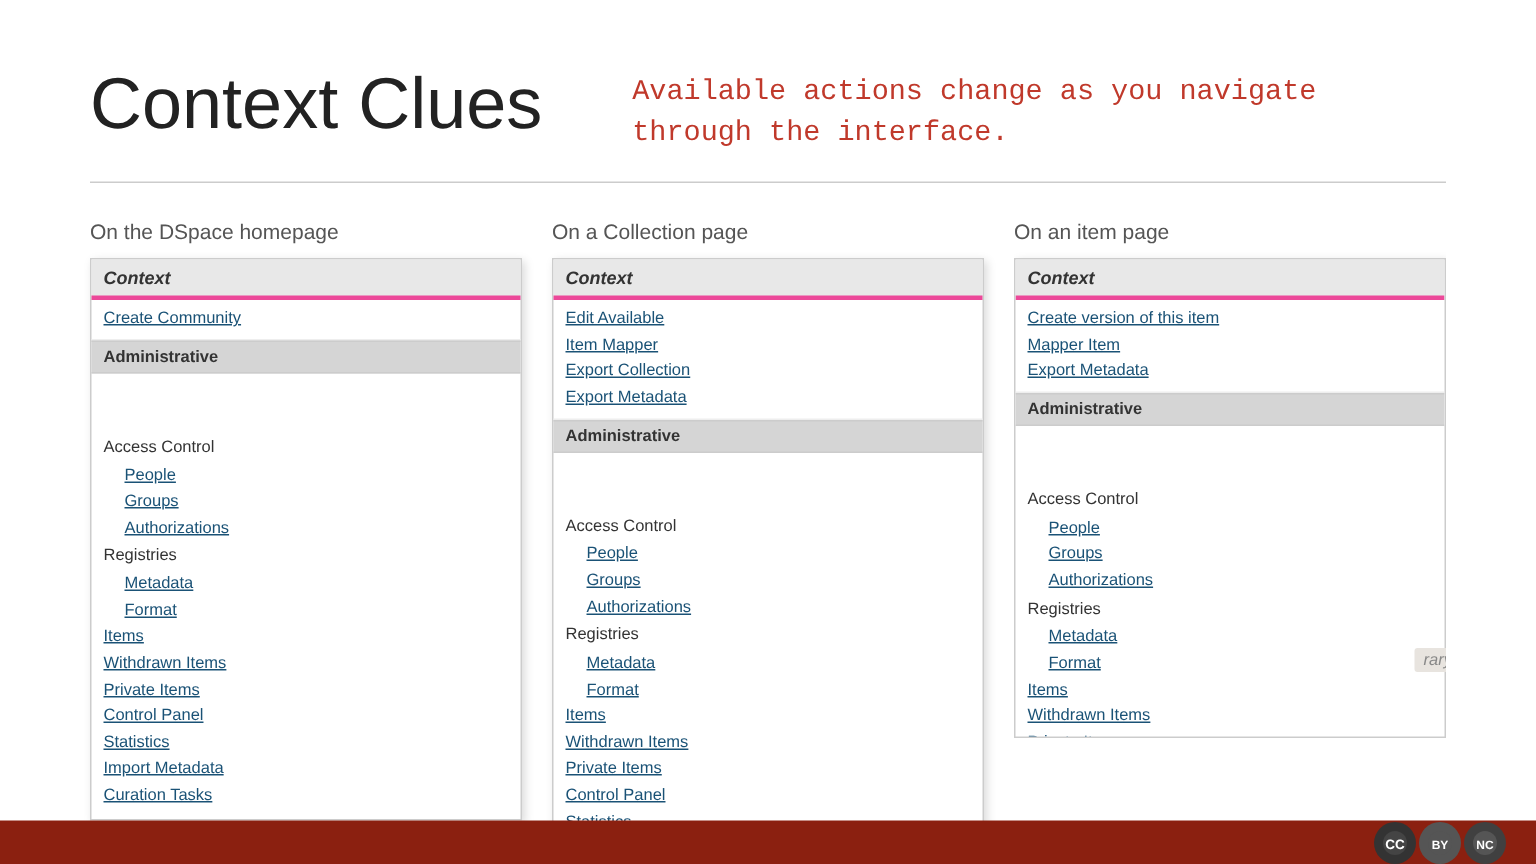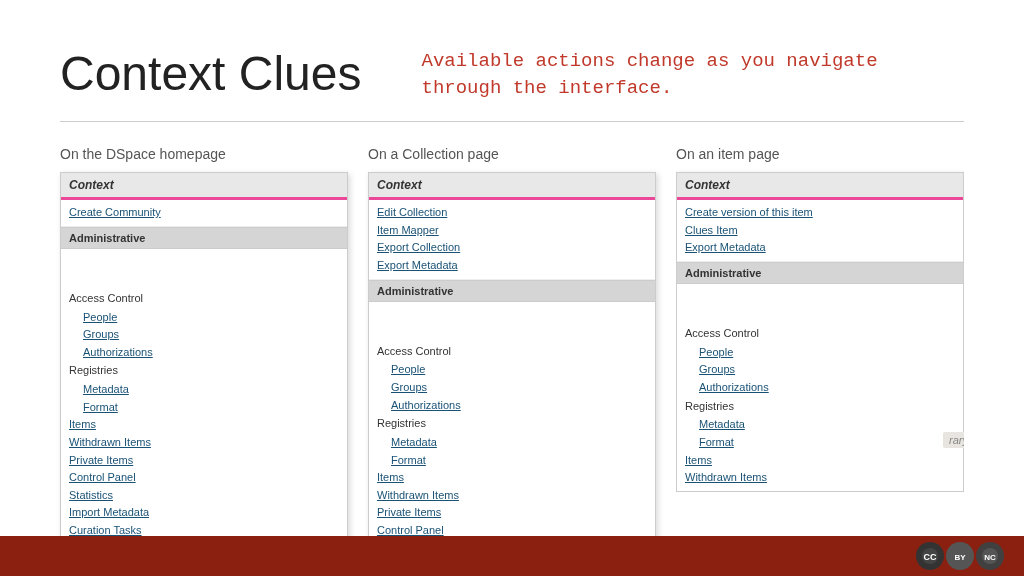--- a/index.html
+++ b/index.html
@@ -13,21 +13,21 @@
     }
 
     
     .main-content {
       padding: 40px 60px 20px 60px;
       background: #fff;
     }
 
     .title-row {
       display: flex;
-      align-items: flex-end;
+      align-items: center;
       gap: 60px;
       margin-bottom: 20px;
     }
 
     .page-title {
       font-size: 48px;
       font-weight: 300;
       color: #222;
       line-height: 1.1;
       white-space: nowrap;
@@ -125,21 +125,21 @@
     .indent {
       padding-left: 14px;
     }
 
     
     .bottom-bar {
       position: absolute;
       bottom: 0;
       left: 0;
       width: 100%;
-      height: 40px;
+      height: 29px;
       background: #8b2010;
       display: flex;
       align-items: center;
       justify-content: flex-end;
       padding-right: 20px;
     }
 
     .cc-badge {
       display: flex;
       align-items: center;
@@ -210,21 +210,21 @@
           <a class="context-link">Curation Tasks</a>
         </div>
       </div>
     </div>
 
     <div class="column">
       <div class="column-label">On a Collection page</div>
       <div class="context-box">
         <div class="context-header">Context</div>
         <div class="context-section">
-          <a class="context-link">Edit Collection</a>
+          <a class="context-link">Edit Available</a>
           <a class="context-link">Item Mapper</a>
           <a class="context-link">Export Collection</a>
           <a class="context-link">Export Metadata</a>
         </div>
         <div class="admin-header">Administrative</div>
         <div class="admin-section">
           <span class="section-label">Access Control</span>
           <div class="indent">
             <a class="context-link">People</a>
             <a class="context-link">Groups</a>
@@ -245,21 +245,21 @@
         </div>
       </div>
     </div>
 
     <div class="column col3-wrapper">
       <div class="column-label">On an item page</div>
       <div class="context-box" style="overflow: hidden; max-height: 320px;">
         <div class="context-header">Context</div>
         <div class="context-section">
           <a class="context-link">Create version of this item</a>
-          <a class="context-link">Clues Item</a>
+          <a class="context-link">Mapper Item</a>
           <a class="context-link">Export Metadata</a>
         </div>
         <div class="admin-header">Administrative</div>
         <div class="admin-section">
           <span class="section-label">Access Control</span>
           <div class="indent">
             <a class="context-link">People</a>
             <a class="context-link">Groups</a>
             <a class="context-link">Authorizations</a>
           </div>

